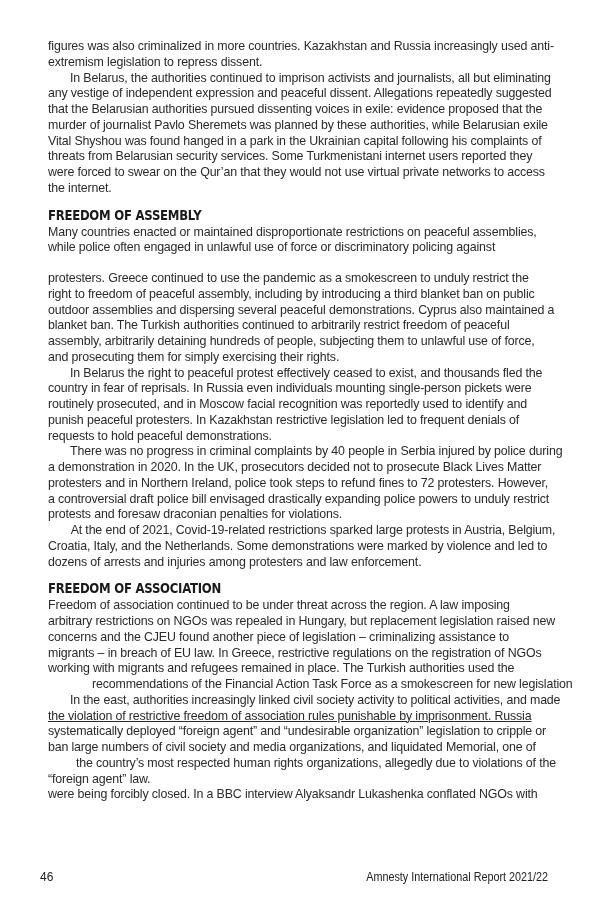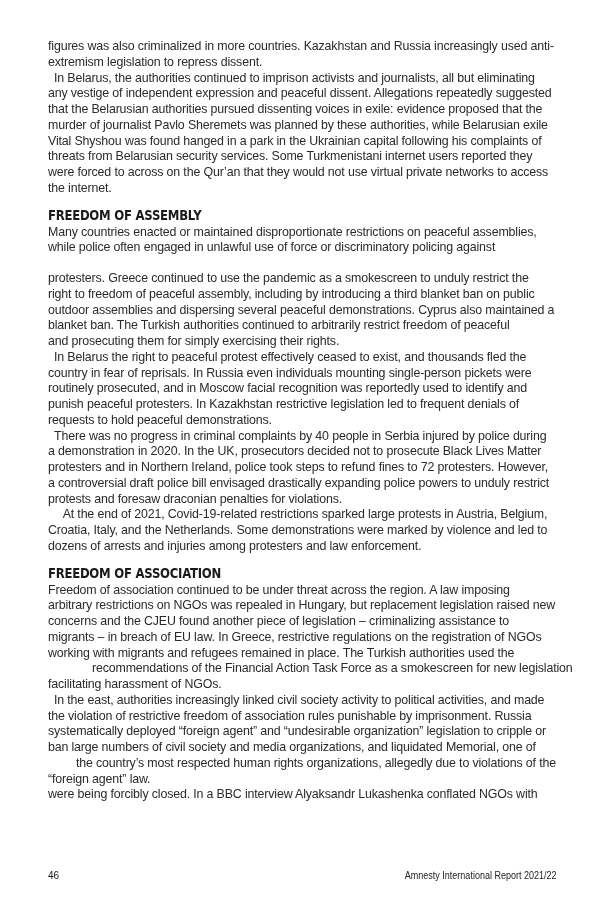--- a/index.html
+++ b/index.html
@@ -4,65 +4,66 @@
   <style>
     html, body { margin: 0; padding: 0; background: #ffffff; }
     body { width: 600px; height: 921px; position: relative; overflow: hidden; }
     .page {
       position: absolute; left: 48px; top: 39px; width: 508px;
       font-family: "Liberation Sans Narrow", "Liberation Sans", sans-serif;
       font-size: 12.4px; line-height: 15.75px; color: #2a2a2a;
       letter-spacing: -0.15px;
     }
     .line { white-space: nowrap; display: block; height: 15.75px; }
-    .indent { padding-left: 6px; }
+    .indent { padding-left: 6px; margin-left: 16px; }
     h2 {
       margin: 0; font-family: "DejaVu Sans", sans-serif; font-weight: bold;
       font-size: 13.6px; line-height: 20px; color: #1a1a1a;
       letter-spacing: -0.3px; transform: scaleX(0.86); transform-origin: left center;
     }
     .h-assembly { margin-top: 8px; margin-bottom: 0; }
     .h-association { margin-top: 8px; }
     .footer {
-      position: absolute; top: 870px; left: 48px; width: 508px; height: 14px;
-      font-family: "Liberation Sans", sans-serif; font-size: 10px; color: #222;
+      position: absolute; top: 870px; left: 40px; width: 508px; height: 14px;
+      font-family: "Liberation Sans", sans-serif; font-size: 12px; color: #222;
     }
     .footer .num { position: absolute; left: 0; top: 0; }
     .footer .pub { position: absolute; right: 0; top: 0; transform: scaleX(0.9); transform-origin: right center; }
   </style>
 </head>
 <body>
 
 <div class="page">
   <section id="intro">
       <div>
         <span class="line" style="display: block;">figures was also criminalized in more countries. Kazakhstan and Russia increasingly used anti-</span>
         <span class="line" style="display: block;">extremism legislation to repress dissent.</span>
       </div>
       <div>
         <span class="line indent" style="display: block;">In Belarus, the authorities continued to imprison activists and journalists, all but eliminating</span>
         <span class="line" style="display: block;">any vestige of independent expression and peaceful dissent. Allegations repeatedly suggested</span>
         <span class="line" style="display: block;">that the Belarusian authorities pursued dissenting voices in exile: evidence proposed that the</span>
         <span class="line" style="display: block;">murder of journalist Pavlo Sheremets was planned by these authorities, while Belarusian exile</span>
         <span class="line" style="display: block;">Vital Shyshou was found hanged in a park in the Ukrainian capital following his complaints of</span>
         <span class="line" style="display: block;">threats from Belarusian security services. Some Turkmenistani internet users reported they</span>
-        <span class="line" style="display: block;">were forced to across on the Qur’an that they would not use virtual private networks to access</span>
+        <span class="line" style="display: block;">were forced to swear on the Qur’an that they would not use virtual private networks to access</span>
         <span class="line" style="display: block;">the internet.</span>
       </div>
     </section>
 
   <h2 class="h-assembly">FREEDOM OF ASSEMBLY</h2>
   <section id="assembly">
       <div>
         <span class="line" style="display: block;">Many countries enacted or maintained disproportionate restrictions on peaceful assemblies,</span>
         <span class="line" style="display: block;">while police often engaged in unlawful use of force or discriminatory policing against</span>
         <span class="line" style="display: block; margin-top: 15px;">protesters. Greece continued to use the pandemic as a smokescreen to unduly restrict the</span>
         <span class="line" style="display: block;">right to freedom of peaceful assembly, including by introducing a third blanket ban on public</span>
         <span class="line" style="display: block;">outdoor assemblies and dispersing several peaceful demonstrations. Cyprus also maintained a</span>
         <span class="line" style="display: block;">blanket ban. The Turkish authorities continued to arbitrarily restrict freedom of peaceful</span>
+        <span class="line" style="display: block;">assembly, arbitrarily detaining hundreds of people, subjecting them to unlawful use of force,</span>
         <span class="line" style="display: block;">and prosecuting them for simply exercising their rights.</span>
       </div>
       <div>
         <span class="line indent" style="display: block;">In Belarus the right to peaceful protest effectively ceased to exist, and thousands fled the</span>
         <span class="line" style="display: block;">country in fear of reprisals. In Russia even individuals mounting single-person pickets were</span>
         <span class="line" style="display: block;">routinely prosecuted, and in Moscow facial recognition was reportedly used to identify and</span>
         <span class="line" style="display: block;">punish peaceful protesters. In Kazakhstan restrictive legislation led to frequent denials of</span>
         <span class="line" style="display: block;">requests to hold peaceful demonstrations.</span>
       </div>
       <div>
@@ -81,25 +82,24 @@
 
   <h2 class="h-association">FREEDOM OF ASSOCIATION</h2>
   <section id="association">
       <div>
         <span class="line" style="display: block;">Freedom of association continued to be under threat across the region. A law imposing</span>
         <span class="line" style="display: block;">arbitrary restrictions on NGOs was repealed in Hungary, but replacement legislation raised new</span>
         <span class="line" style="display: block;">concerns and the CJEU found another piece of legislation – criminalizing assistance to</span>
         <span class="line" style="display: block;">migrants – in breach of EU law. In Greece, restrictive regulations on the registration of NGOs</span>
         <span class="line" style="display: block;">working with migrants and refugees remained in place. The Turkish authorities used the</span>
         <span class="line" style="display: block; padding-left: 44px;">recommendations of the Financial Action Task Force as a smokescreen for new legislation</span>
-        <span class="line" style="display: block;">facilitating harassment of NGOs.</span>
       </div>
       <div>
         <span class="line indent" style="display: block;">In the east, authorities increasingly linked civil society activity to political activities, and made</span>
-        <span class="line" style="display: block;">the violation of restrictive freedom of association rules punishable by imprisonment. Russia</span>
+        <span class="line" style="display: block; text-decoration: underline;">the violation of restrictive freedom of association rules punishable by imprisonment. Russia</span>
         <span class="line" style="display: block;">systematically deployed “foreign agent” and “undesirable organization” legislation to cripple or</span>
         <span class="line" style="display: block;">ban large numbers of civil society and media organizations, and liquidated Memorial, one of</span>
         <span class="line" style="display: block; margin-left: 28px;">the country’s most respected human rights organizations, allegedly due to violations of the</span>
         <span class="line" style="display: block;">“foreign agent” law.</span>
       </div>
       <div>
         <span class="line" style="display: block;">were being forcibly closed. In a BBC interview Alyaksandr Lukashenka conflated NGOs with</span>
       </div>
     </section>
 </div>

